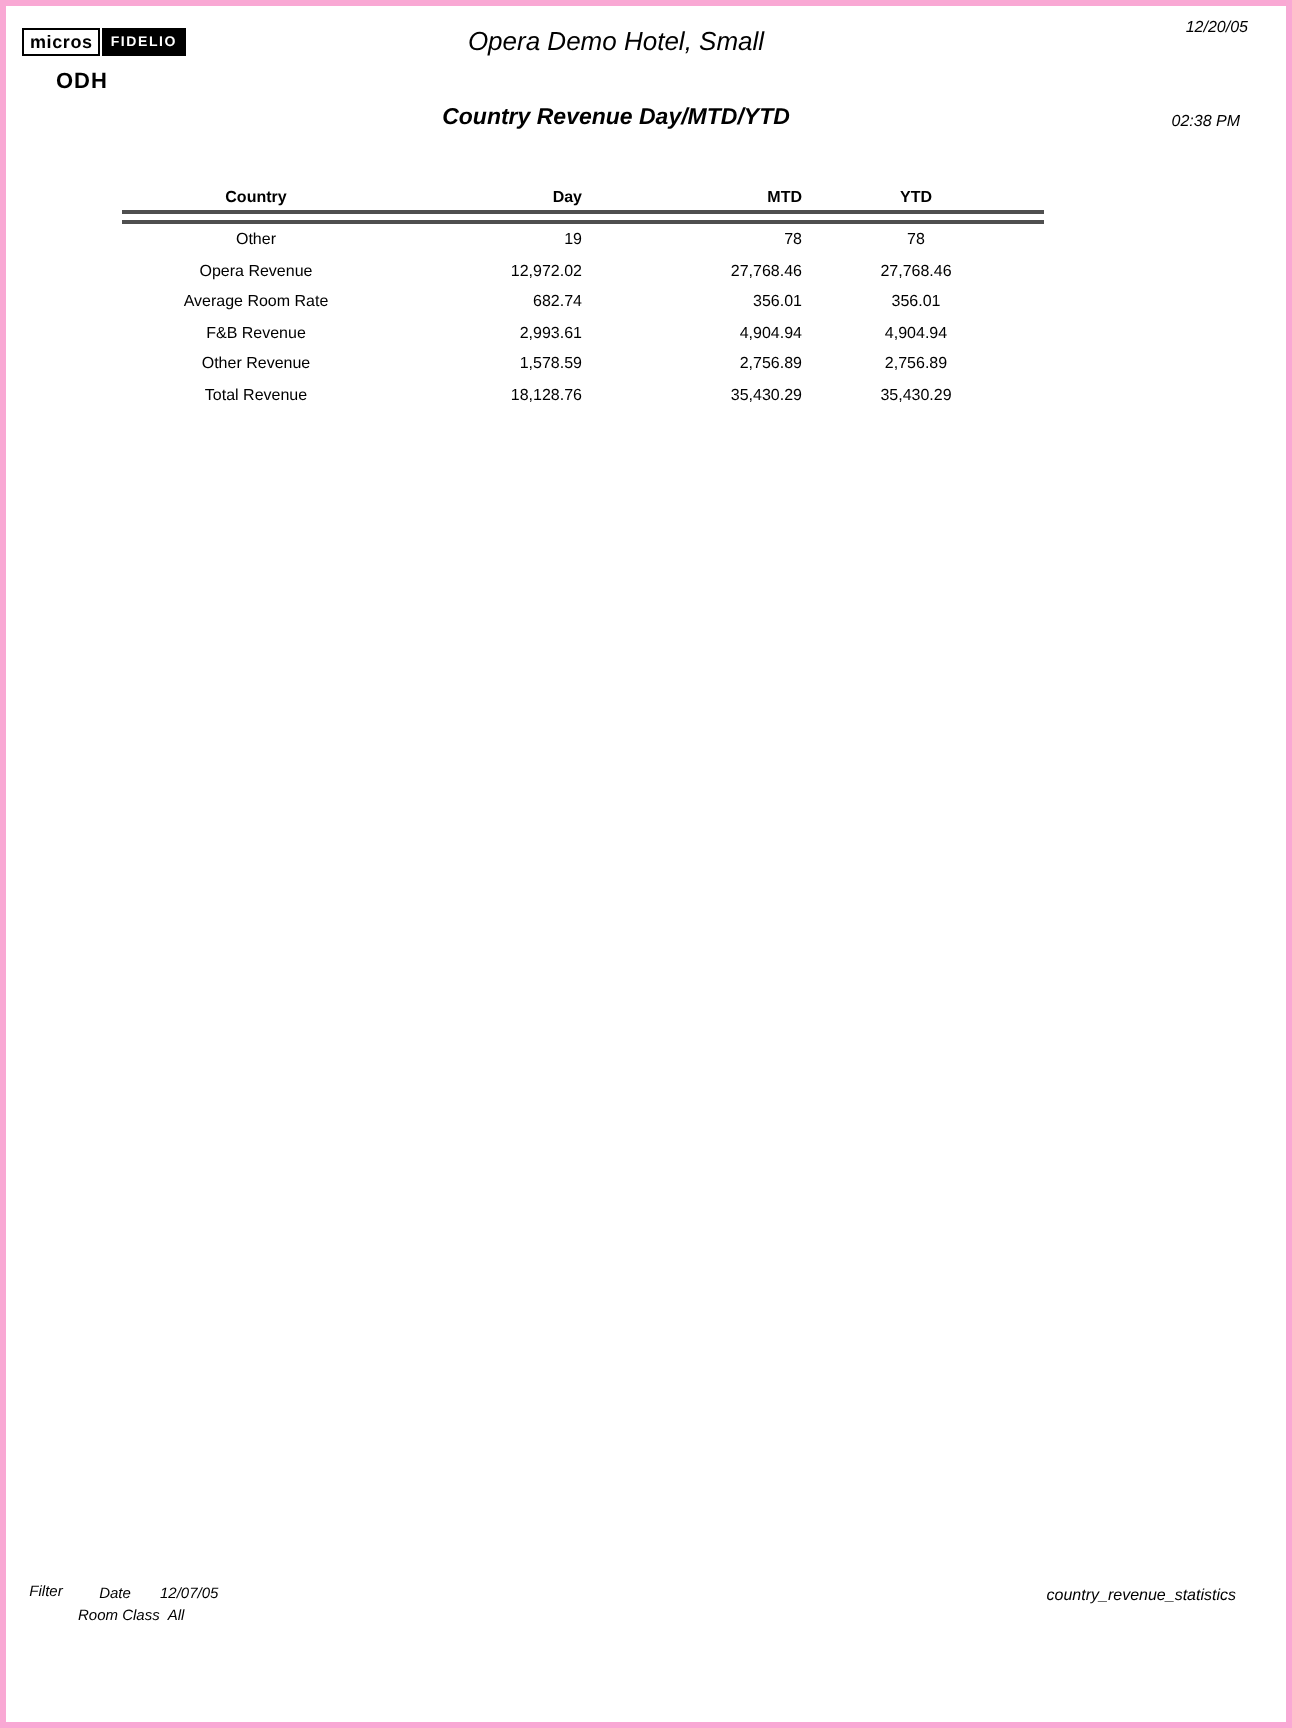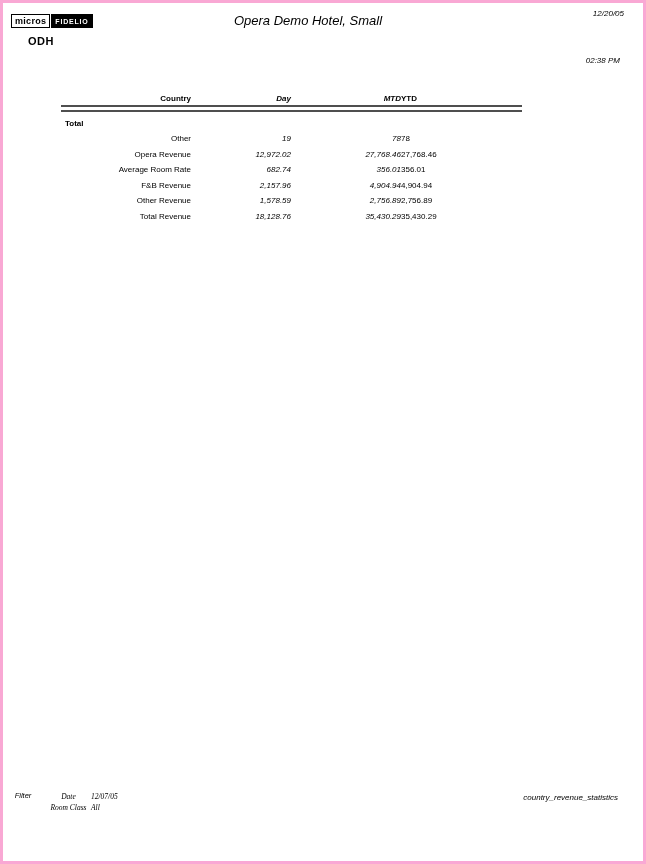--- a/index.html
+++ b/index.html
@@ -84,23 +84,23 @@
     position: absolute;
     left: 58px; top: 89px;
     width: 461px;
     font-size: 8px;
   }
   .trow {
     display: grid;
     grid-template-columns: 130px 100px 110px 121px;
     align-items: center;
   }
-  .trow .c0 { text-align: right; padding-left: 4px; }
-  .trow .c1, .trow .c2 { text-align: right; font-style: italic; }
-  .trow .c3 { text-align: left; padding-right: 7px; }
+  .trow .c0 { text-align: center; padding-left: 4px; }
+  .trow .c1, .trow .c2 { text-align: right; }
+  .trow .c3 { text-align: center; padding-right: 7px; }
   .thead-row { height: 13px; line-height: 13px; font-weight: bold; }
   .rule { height: 2px; background: #4f4f4f; }
   .rule-gap { height: 3px; }
   .group-row {
     margin-top: 4px;
     height: 15px; line-height: 15px;
     font-weight: bold;
     padding-left: 4px;
   }
   .data-row { height: 15.5px; line-height: 15.5px; }
@@ -108,21 +108,21 @@
   
   .footer-filter {
     position: absolute;
     left: 8px; top: 788px;
     font-style: italic;
     font-size: 7.5px;
     display: flex;
     text-align: center;
   }
   .filter-label { width: 24px; }
-  .filter-rows { margin-left: 15px; font-family: Liberation Serif, serif; }
+  .filter-rows { margin-left: 4px; }
   .filter-row { display: flex; line-height: 11px; }
   .filter-name { min-width: 41px; padding-right: 4px; }
   .page-info {
     position: absolute;
     left: 0; right: 0; top: 790px;
     text-align: center;
     font-style: italic;
     font-size: 8px;
   }
   .report-file {
@@ -137,34 +137,34 @@
 
 <div class="page">
 
   <div class="logo">
     <span class="logo-micros">micros</span>
     <span class="logo-fidelio">FIDELIO</span>
   </div>
   <div class="hotel-name">Opera Demo Hotel, Small</div>
   <div class="report-date">12/20/05</div>
   <div class="property-code">ODH</div>
+  <div class="report-title">Country Revenue Day/MTD/YTD</div>
   <div class="report-time">02:38 PM</div>
 
   <div class="report-table">
     <div class="trow thead-row">
       <div class="c0">Country</div>
       <div class="c1">Day</div>
       <div class="c2">MTD</div>
       <div class="c3">YTD</div>
     </div>
     <div class="rule"></div>
     <div class="rule-gap"></div>
     <div class="rule"></div>
 
-    <div class="group-row">Total</div>
 
     <div class="trow data-row">
       <div class="c0">Other</div>
       <div class="c1">19</div>
       <div class="c2">78</div>
       <div class="c3">78</div>
     </div>
     <div class="trow data-row">
       <div class="c0">Opera Revenue</div>
       <div class="c1">12,972.02</div>
@@ -172,21 +172,21 @@
       <div class="c3">27,768.46</div>
     </div>
     <div class="trow data-row">
       <div class="c0">Average Room Rate</div>
       <div class="c1">682.74</div>
       <div class="c2">356.01</div>
       <div class="c3">356.01</div>
     </div>
     <div class="trow data-row">
       <div class="c0">F&amp;B Revenue</div>
-      <div class="c1">2,157.96</div>
+      <div class="c1">2,993.61</div>
       <div class="c2">4,904.94</div>
       <div class="c3">4,904.94</div>
     </div>
     <div class="trow data-row">
       <div class="c0">Other Revenue</div>
       <div class="c1">1,578.59</div>
       <div class="c2">2,756.89</div>
       <div class="c3">2,756.89</div>
     </div>
     <div class="trow data-row">

